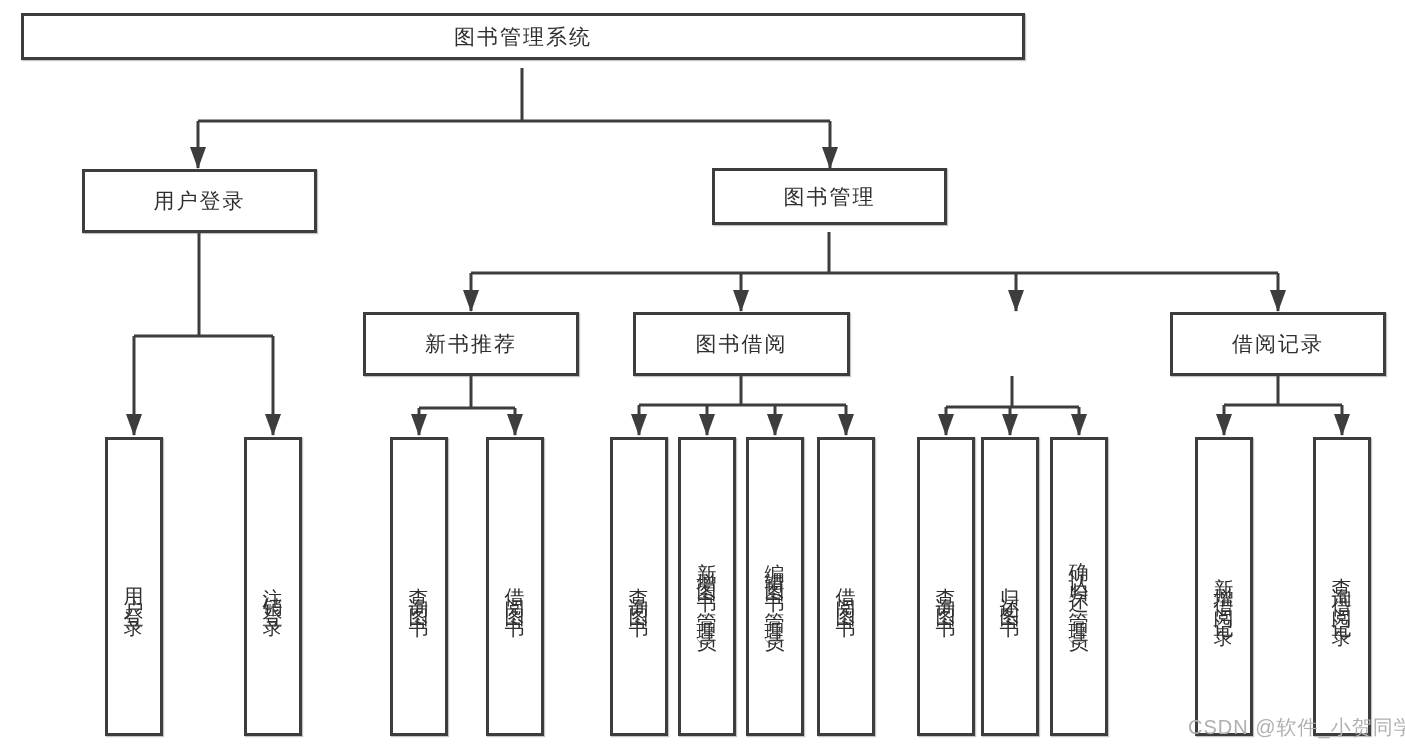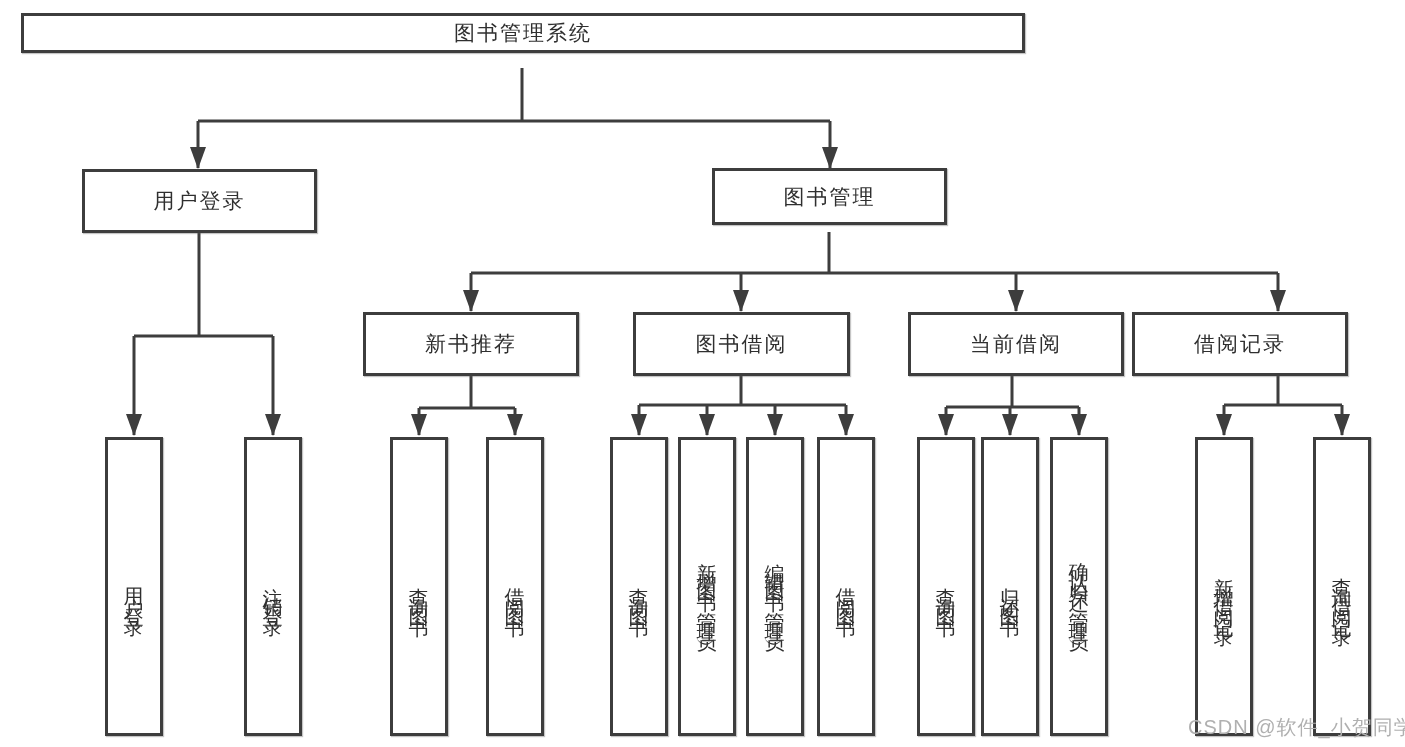--- a/index.html
+++ b/index.html
@@ -58,41 +58,38 @@
       <line x1="775" y1="405" x2="775" y2="435" marker-end="url(#ah)"></line>
       <line x1="846" y1="405" x2="846" y2="435" marker-end="url(#ah)"></line>
       <line x1="946" y1="407" x2="946" y2="435" marker-end="url(#ah)"></line>
       <line x1="1010" y1="407" x2="1010" y2="435" marker-end="url(#ah)"></line>
       <line x1="1079" y1="407" x2="1079" y2="435" marker-end="url(#ah)"></line>
       <line x1="1224" y1="405" x2="1224" y2="435" marker-end="url(#ah)"></line>
       <line x1="1342" y1="405" x2="1342" y2="435" marker-end="url(#ah)"></line>
     </g>
   </svg>
 
-  <div class="node h" style="left:21px;top:13px;width:1004px;height:40px">
+  <div class="node h" style="left:21px;top:13px;width:1004px;height:47px">
     <span>图书管理系统</span>
   </div>
 
   <div class="node h" style="left:82px;top:169px;width:235px;height:64px">
     <span>用户登录</span>
   </div>
   <div class="node h" style="left:712px;top:168px;width:235px;height:57px">
     <span>图书管理</span>
   </div>
 
   <div class="node h" style="left:363px;top:312px;width:216px;height:64px">
     <span>新书推荐</span>
   </div>
   <div class="node h" style="left:633px;top:312px;width:217px;height:64px">
     <span>图书借阅</span>
   </div>
-  <div class="node h" style="left:908px;top:312px;width:216px;height:64px">
-    <span>当前借阅</span>
-  </div>
-  <div class="node h" style="left:1132px;top:312px;width:216px;height:64px">
+  <div class="node h" style="left:1170px;top:312px;width:216px;height:64px">
     <span>借阅记录</span>
   </div>
 
   <div class="node v" style="left:105px">
     <span>用户登录</span>
   </div>
   <div class="node v" style="left:244px">
     <span>注销登录</span>
   </div>
 

